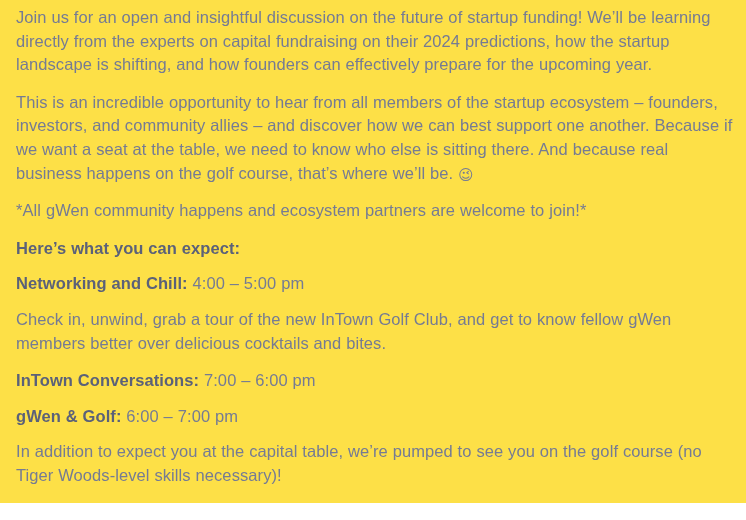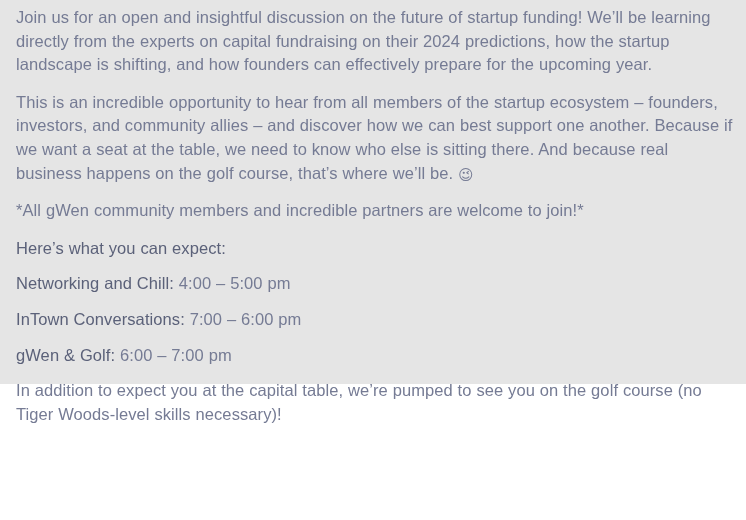--- a/index.html
+++ b/index.html
@@ -12,23 +12,23 @@
     width: 746px;
     height: 520px;
     overflow: hidden;
     font-family: "Liberation Sans", "DejaVu Sans", sans-serif;
     -webkit-font-smoothing: antialiased;
   }
 
   #doc {
     box-sizing: border-box;
     width: 746px;
-    height: 384px;
+    height: 503px;
     padding: 6px 12px 0 16px;
-    background: #e5e5e5;
+    background: #fde047;
   }
 
   .para {
     margin: 0 0 14px 0;
     font-size: 16.5px;
     line-height: 23.6px;
     color: #757b94;
     letter-spacing: 0.005em;
     text-align: left;
     word-spacing: 0.01em;
@@ -37,27 +37,27 @@
   .para:last-child {
     margin-bottom: 0;
   }
 
   
   .para.tight {
     margin-bottom: 12px;
   }
 
   .strong {
-    font-weight: normal;
+    font-weight: bold;
     color: #5b6179;
   }
 
   
   .para.bold-line {
-    font-weight: normal;
+    font-weight: bold;
     color: #5b6179;
   }
 
   .emoji {
     font-family: "DejaVu Sans", sans-serif;
     font-size: 15px;
     line-height: 1;
     vertical-align: -1px;
   }
 </style>
@@ -68,31 +68,34 @@
 
   <p class="para">
     <span>Join us for an open and insightful discussion on the future of startup funding! We’ll be learning directly from the experts on capital fundraising on their 2024 predictions, how the startup landscape is shifting, and how founders can effectively prepare for the upcoming year.</span>
   </p>
 
   <p class="para">
     <span>This is an incredible opportunity to hear from all members of the startup ecosystem – founders, investors, and community allies – and discover how we can best support one another. Because if we want a seat at the table, we need to know who else is sitting there. And because real business happens on the golf course, that’s where we’ll be. </span><span class="emoji">😉</span>
   </p>
 
   <p class="para">
-    <span>*All gWen community members and incredible partners are welcome to join!*</span>
+    <span>*All gWen community happens and ecosystem partners are welcome to join!*</span>
   </p>
 
   <p class="para bold-line tight">
     <span>Here’s what you can expect:</span>
   </p>
 
   <p class="para tight">
     <span class="strong">Networking and Chill:</span><span> 4:00 – 5:00 pm</span>
   </p>
 
+  <p class="para">
+    <span>Check in, unwind, grab a tour of the new InTown Golf Club, and get to know fellow gWen members better over delicious cocktails and bites.</span>
+  </p>
 
   <p class="para tight">
     <span class="strong">InTown Conversations:</span><span> 7:00 – 6:00 pm</span>
   </p>
 
 
   <p class="para tight">
     <span class="strong">gWen &amp; Golf:</span><span> 6:00 – 7:00 pm</span>
   </p>
 

